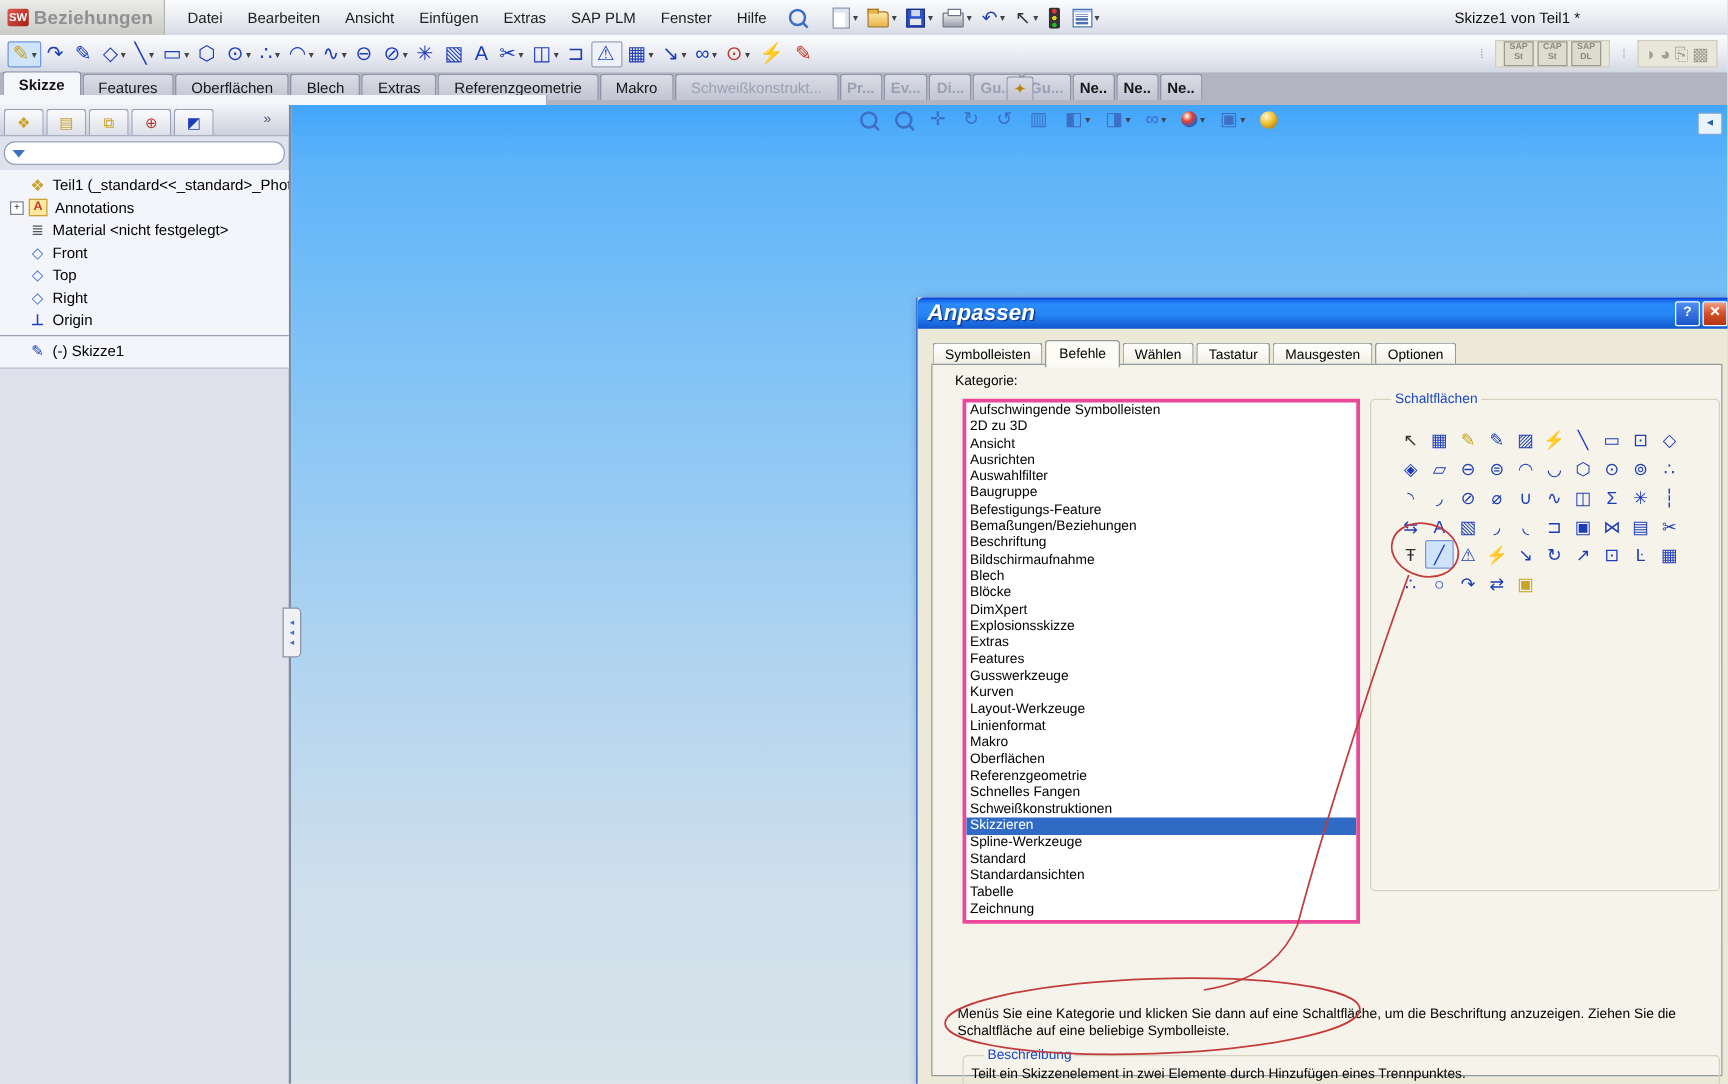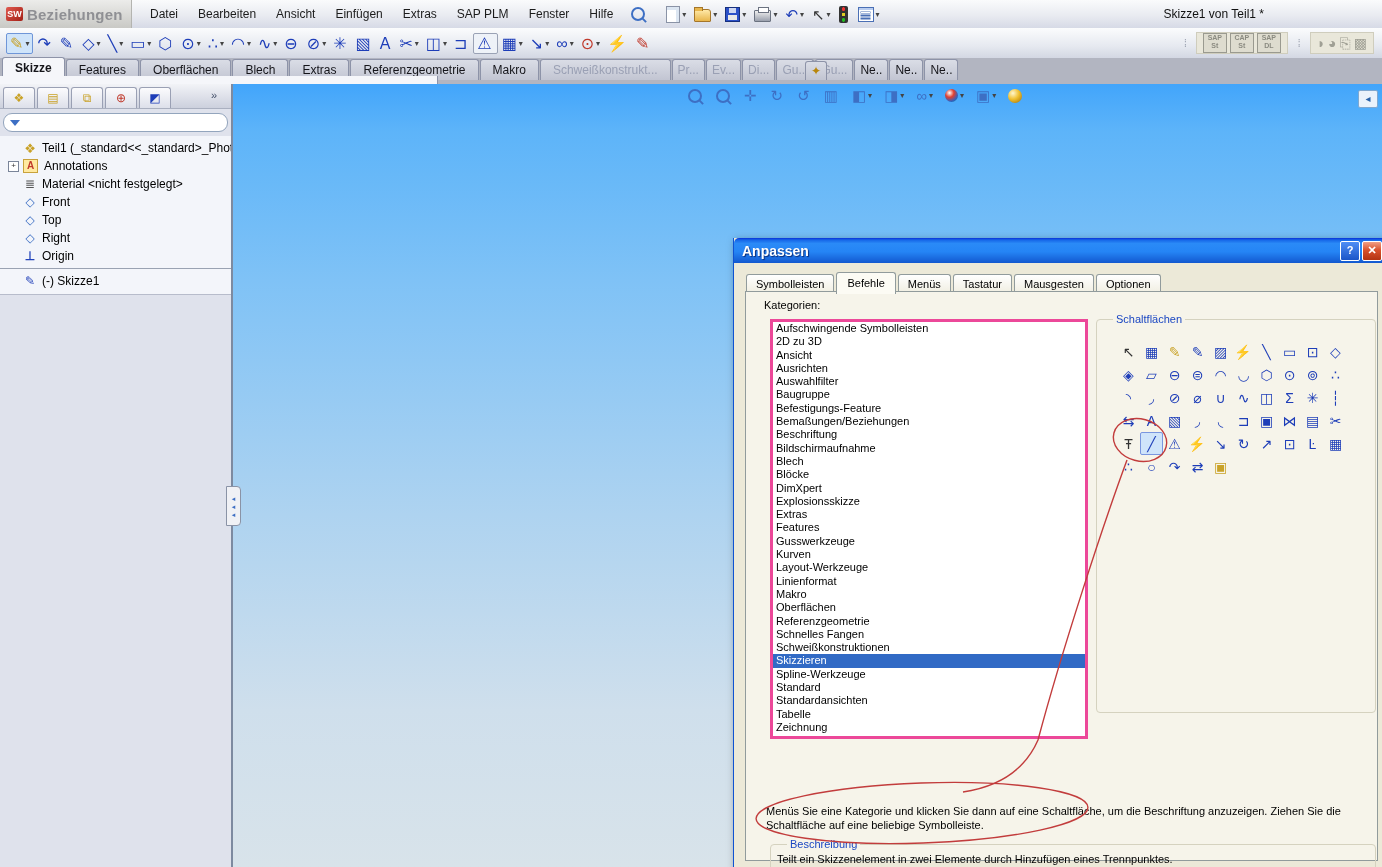--- a/index.html
+++ b/index.html
@@ -70,21 +70,21 @@
     font-size:7px;line-height:8px;text-align:center;font-weight:bold;}
   .gray-ic{font-size:14px;color:#a0a095;}
   
   .tabrow{position:absolute;left:0;top:58px;width:1382px;height:26px;background:#b2b5c1;}
   .tabs{display:flex;align-items:flex-end;height:22px;padding-left:2px;}
   .ctab{font-size:12px;color:#15151a;background:linear-gradient(180deg,#dadde6,#c2c5d2);
     border:1px solid #8d93a8;border-bottom:none;padding:3px 12px 3px;margin-right:1px;
     border-radius:3px 3px 0 0;white-space:nowrap;}
   .ctab.active{background:#f5f6fa;font-weight:bold;padding-bottom:5px;}
   .ctab.disabled{color:#9aa0b4;}
-  .ctab.narrow{padding:3px 5px;}
+  .ctab.narrow{padding:3px 5px;font-weight:bold;}
   .ctab-ic{font-size:12px;color:#b8860b;background:linear-gradient(180deg,#dadde6,#c2c5d2);
     border:1px solid #8d93a8;border-bottom:none;border-radius:3px 3px 0 0;padding:2px 5px;}
   .substrip{position:absolute;left:0;top:76px;width:437px;height:8px;background:#f5f6fa;border-right:1px solid #8d93a8;}
   
   .leftpanel{position:absolute;left:0;top:84px;width:233px;bottom:0;background:#dfe2ec;
     border-right:2px solid #7d8aa0;box-sizing:border-box;}
   .panel-tabs{height:24px;background:linear-gradient(180deg,#f2f3f7,#ccd0dd);display:flex;align-items:flex-end;
     border-bottom:1px solid #aab0c0;padding-left:3px;}
   .ptab{width:30px;height:20px;border:1px solid #9aa0b4;border-bottom:none;border-radius:3px 3px 0 0;
     background:linear-gradient(180deg,#fbfbfd,#dde0ea);display:flex;align-items:center;justify-content:center;
@@ -119,21 +119,21 @@
     border:1px solid #7fa8d0;border-radius:2px;color:#2a62a8;font-size:10px;text-align:center;line-height:15px;}
   .splitter{position:absolute;left:-7px;top:402px;width:13px;height:38px;background:#f0f1f5;
     border:1px solid #8a93a6;border-radius:0 4px 4px 0;display:flex;flex-direction:column;
     align-items:center;justify-content:center;gap:1px;}
   .splitter span{color:#3d6fc4;font-size:7px;line-height:7px;}
   
   .dialog{position:absolute;left:733px;top:238px;width:652px;height:632px;
     background:#ece9d8;border:1px solid #0f53d2;border-top:none;box-shadow:2px 2px 8px rgba(0,0,0,.35);}
   .titlebar{height:25px;background:linear-gradient(180deg,#0831d9 0%,#1667e8 8%,#2a8af7 22%,#2585f5 55%,#1258cf 100%);
     border-radius:5px 0 0 0;display:flex;align-items:center;padding:0 4px 0 8px;}
-  .dlg-title{color:#fff;font-weight:bold;font-size:14px;text-shadow:1px 1px 1px #0a2d7a;flex:1;}
+  .dlg-title{color:#fff;font-weight:bold;font-size:18px;text-shadow:1px 1px 1px #0a2d7a;flex:1;font-style:italic;}
   .tb-btn{width:18px;height:18px;border-radius:2px;border:1px solid #fff;margin-left:2px;
     color:#fff;font-size:11px;font-weight:bold;text-align:center;line-height:17px;}
   .tb-btn.help{background:linear-gradient(180deg,#4f8ef5,#1b55c8);}
   .tb-btn.close{background:linear-gradient(180deg,#f0a086,#d9512c 45%,#b33312);}
   .dlg-tabs{display:flex;align-items:flex-end;padding:7px 0 0 12px;height:22px;}
   .dtab{font-size:11px;color:#000;border:1px solid #919b9c;border-bottom:none;border-radius:3px 3px 0 0;
     background:linear-gradient(180deg,#ffffff,#f0eee1);padding:3px 9px;margin-right:2px;position:relative;top:1px;}
   .dtab.active{background:#fcfbf4;padding:4px 10px 5px;font-weight:normal;top:2px;border-color:#919b9c;z-index:3;}
   .dlg-page{position:absolute;left:11px;right:8px;top:53px;bottom:9px;background:#f6f4ea;
     border:1px solid #919b9c;}
@@ -549,27 +549,27 @@
 <div class="dialog">
   <div class="titlebar">
     <span class="dlg-title">Anpassen</span>
     <span class="tb-btn help">?</span>
     <span class="tb-btn close">✕</span>
   </div>
   <div class="dlg-tabs">
 
   <span class="dtab">Symbolleisten</span>
       <span class="dtab active">Befehle</span>
-      <span class="dtab">Menüs</span>
+      <span class="dtab">Wählen</span>
       <span class="dtab">Tastatur</span>
       <span class="dtab">Mausgesten</span>
       <span class="dtab">Optionen</span>
     </div>
   <div class="dlg-page">
-    <div class="cat-label">Kategorien:</div>
+    <div class="cat-label">Kategorie:</div>
     <div class="cat-list">
 
     <div class="cat-item">Aufschwingende Symbolleisten</div>
         <div class="cat-item">2D zu 3D</div>
         <div class="cat-item">Ansicht</div>
         <div class="cat-item">Ausrichten</div>
         <div class="cat-item">Auswahlfilter</div>
         <div class="cat-item">Baugruppe</div>
         <div class="cat-item">Befestigungs-Feature</div>
         <div class="cat-item">Bemaßungen/Beziehungen</div>

